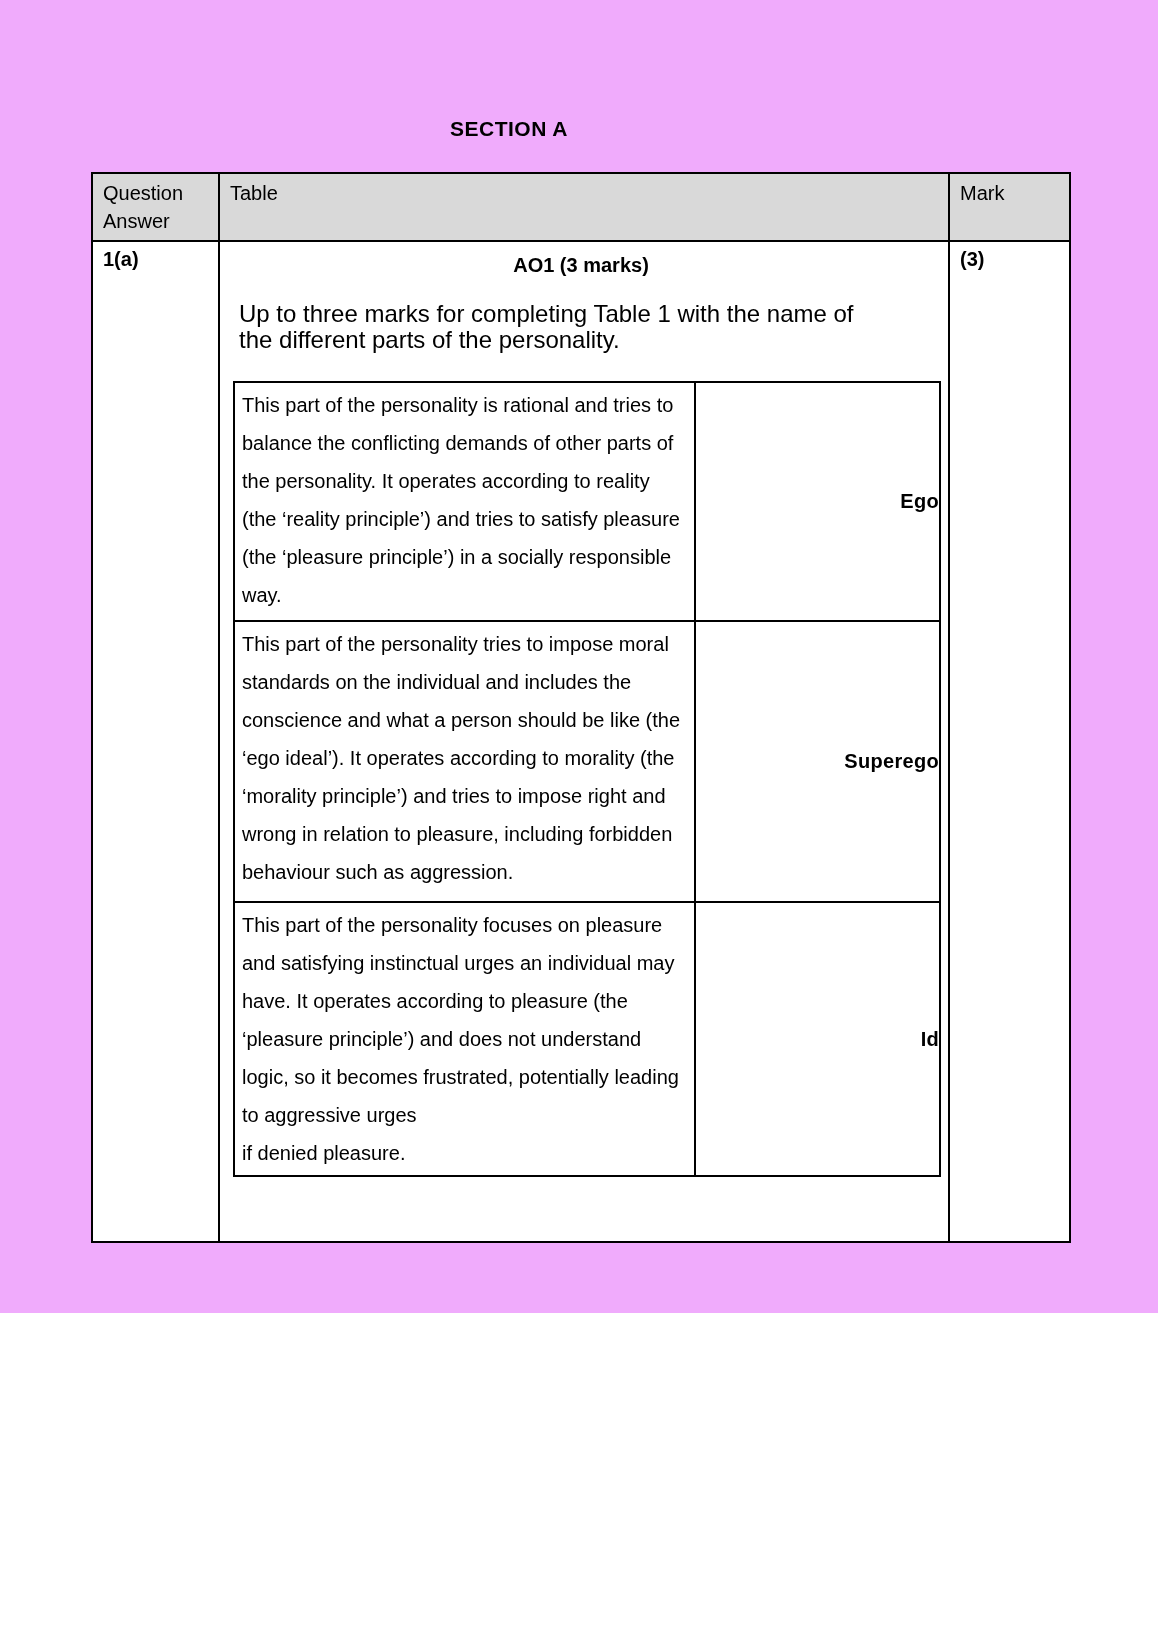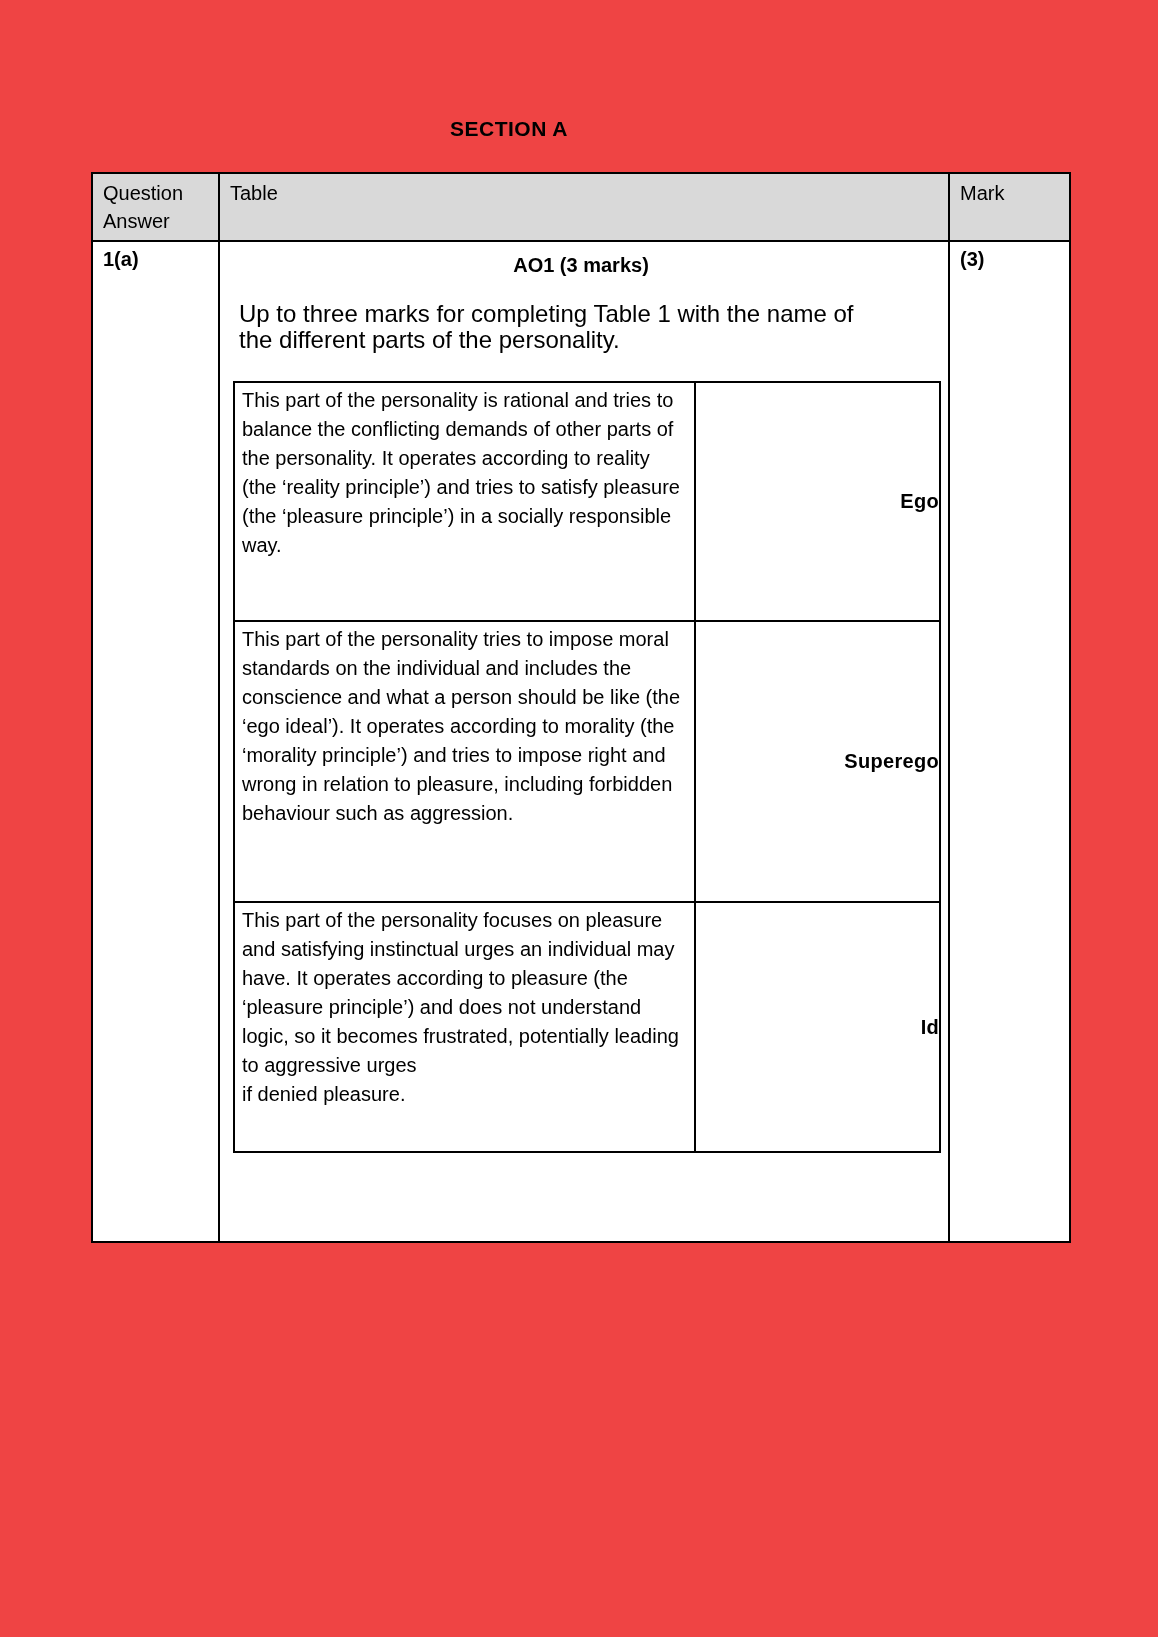--- a/index.html
+++ b/index.html
@@ -2,22 +2,22 @@
 <html><head>
 <meta charset="utf-8">
 <style>
   * { box-sizing: border-box; margin: 0; padding: 0; }
   html, body { background: #ffffff; }
   body { font-family: "Liberation Sans", sans-serif; color: #000; }
 
   .page {
     position: relative;
     width: 1158px;
-    height: 1637px;
-    background: #ef4444;
+    height: 1313px;
+    background: #f0abfc;
     overflow: hidden;
   }
 
   .section-title {
     position: absolute;
     top: 117px;
     left: 509px;
     transform: translateX(-50%);
     font-size: 21px;
     font-weight: bold;
@@ -86,21 +86,21 @@
     text-align: center;
     vertical-align: middle;
     line-height: 28px;
     padding: 2px 16px;
     background: #ffffff;
   }
   td.def-cell {
     vertical-align: top;
     text-align: left;
     padding: 3px 10px 3px 7px;
-    line-height: 29px;
+    line-height: 38px;
     white-space: pre-line;
   }
   td.part-cell {
     vertical-align: middle;
     text-align: right;
     font-weight: bold;
     letter-spacing: 0.3px;
   }
   tr.row-ego td { height: 239px; }
   tr.row-superego td { height: 281px; }

